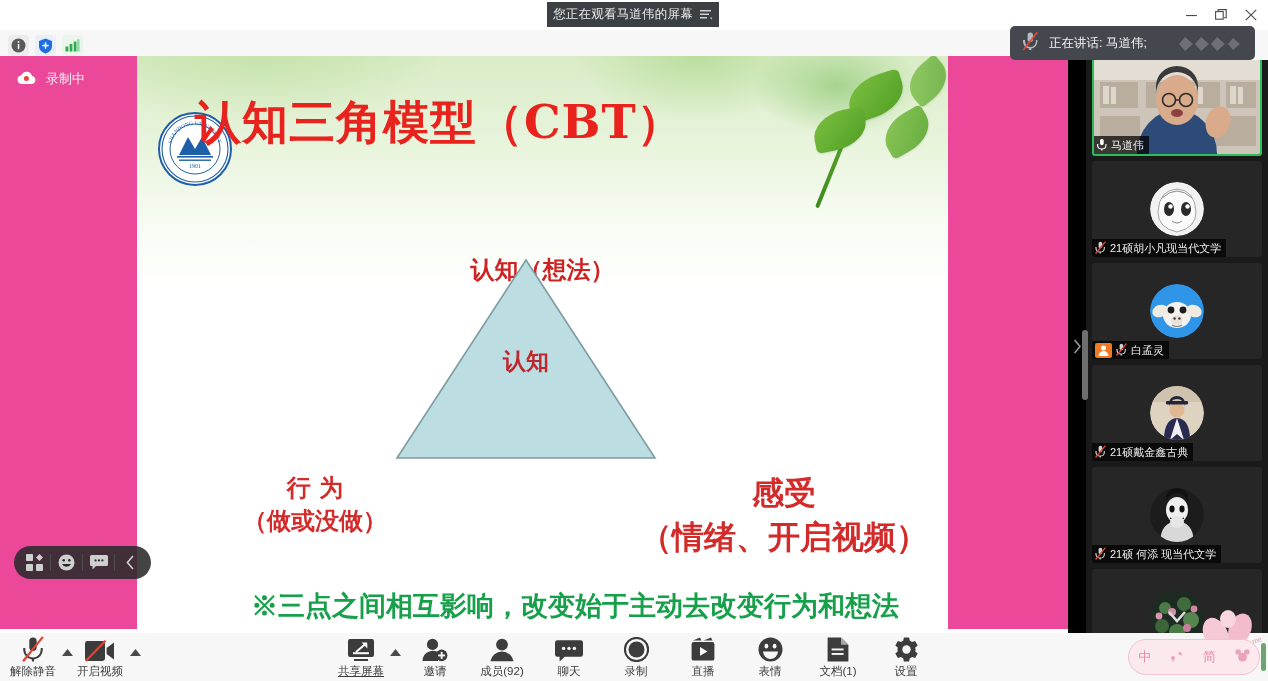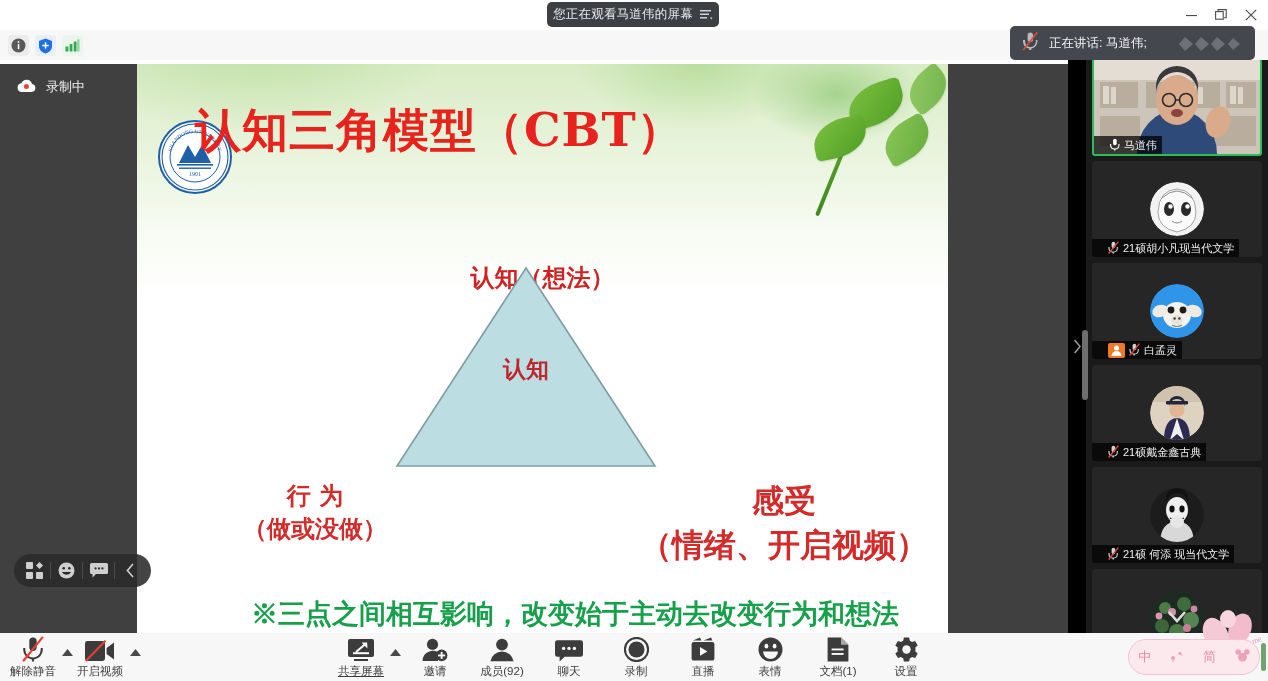--- a/index.html
+++ b/index.html
@@ -11,21 +11,21 @@
   }
   #app { position: relative; width: 1268px; height: 681px; overflow: hidden; background:#fff; }
 
   
   .titlebar {
     position: absolute; left: 0; top: 0; width: 1268px; height: 30px;
     background: #ffffff;
   }
   .title-pill {
     position: absolute; left: 547px; top: 2px; width: 172px; height: 25px;
-    background: #3c3f44; border-radius: 5px;
+    background: #3c3f44; border-radius: 0;
     display: flex; align-items: center; justify-content: center; gap: 7px;
     color: #e9eaec; font-size: 12.5px; letter-spacing: .2px;
   }
   .title-pill .menu-glyph { font-size: 12px; color:#cfd1d4; line-height:1; position:relative; top:1px;}
   .win-btns { position: absolute; right: 2px; top: 0; height: 30px; display: flex; }
   .win-btn {
     width: 30px; height: 30px; display: flex; align-items: center; justify-content: center;
     color: #4a4a4a; font-size: 13px;
   }
   .win-btn svg { display:block; }
@@ -48,22 +48,22 @@
     position: absolute; left: 1010px; top: 26px; width: 245px; height: 34px;
     background: #44474d; border-radius: 5px;
     display: flex; align-items: center; padding-left: 12px; gap: 10px;
     z-index: 40;
   }
   .speak-toast .label { color:#f2f3f4; font-size: 12.5px; white-space:nowrap;}
   .speak-toast .wave { position:absolute; right: 14px; top: 8px; display:flex; gap:1px;}
 
   
   .stage {
-    position: absolute; left: 0; top: 64px; width: 1086px; height: 573px;
-    background: #404040; overflow: hidden;
+    position: absolute; left: 0; top: 56px; width: 1086px; height: 573px;
+    background: #ec4899; overflow: hidden;
   }
   .recording-badge {
     position: absolute; left: 16px; top: 14px; display: flex; align-items: center; gap: 9px;
     color: #f0f0f0; font-size: 13px; z-index: 5;
   }
 
   
   .slide {
     position: absolute; left: 137px; top: 0px; width: 811px; height: 573px;
     background: #ffffff; overflow: hidden;
@@ -156,21 +156,21 @@
     background: #262626; border-radius: 3px; overflow: hidden;
   }
   .pcard.active { border: 2px solid #2bbd5a; }
   .pc-video { position: absolute; inset: 0; }
   .avatar {
     position: absolute; left: 50%; top: 50%; transform: translate(-50%,-50%);
     width: 54px; height: 54px; border-radius: 50%; overflow: hidden;
   }
   .pname {
     position: absolute; left: 0; bottom: 0; height: 18px;
-    display: flex; align-items: center; gap: 4px; padding: 0 5px 0 16px;
+    display: flex; align-items: center; gap: 4px; padding: 0 5px 0 3px;
     background: rgba(0,0,0,.72);
     color: #f0f0f0; font-size: 11px; white-space: nowrap; max-width: 170px; overflow:hidden;
   }
   .host-badge {
     width: 17px; height: 15px; background:#f07a23; border-radius:2px;
     display:flex; align-items:center; justify-content:center; flex:0 0 auto;
   }
 
   
   .toolbar {

